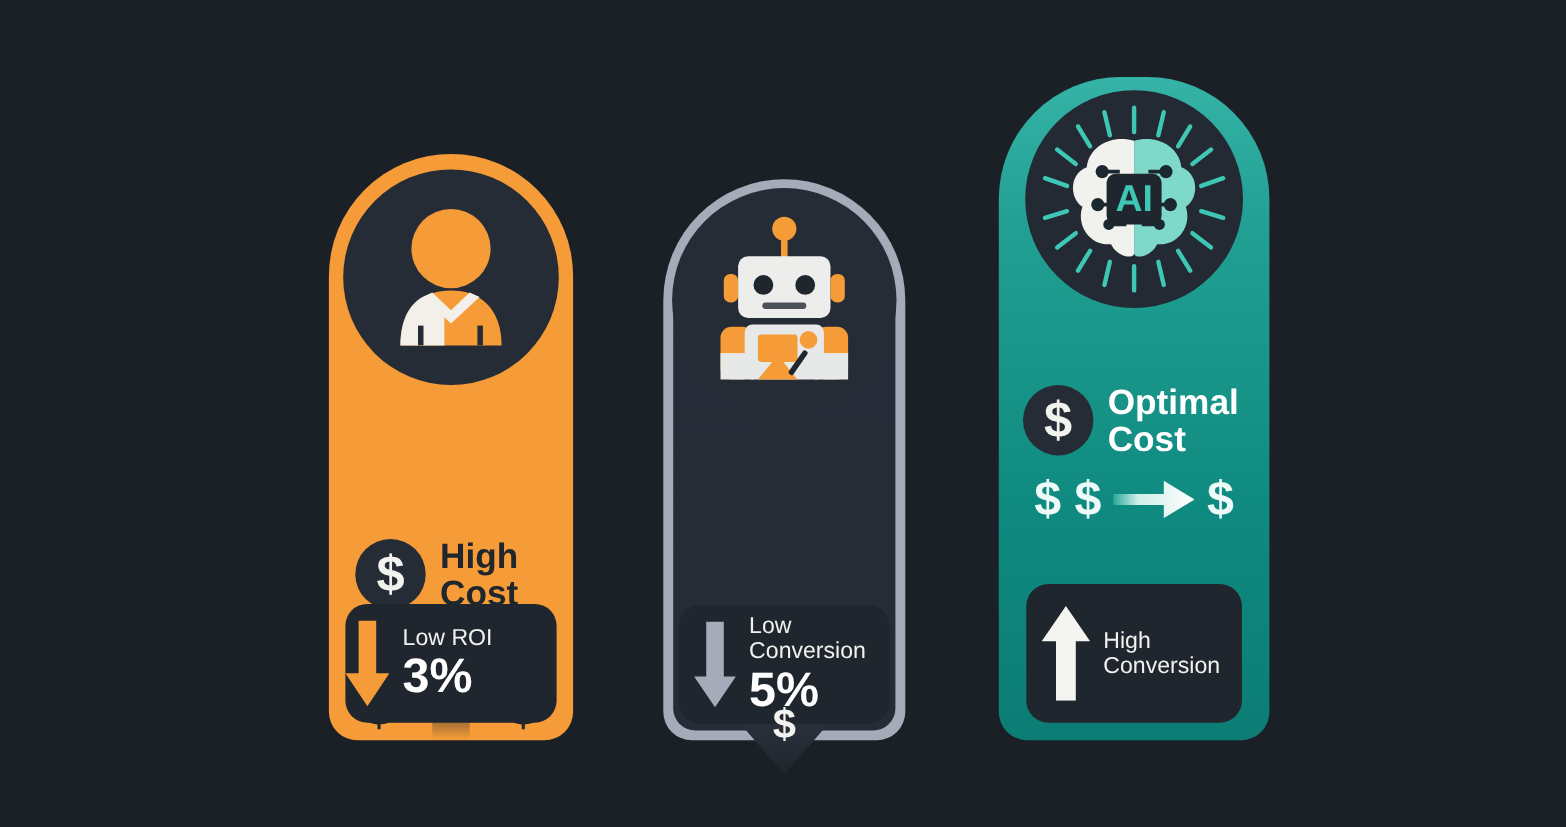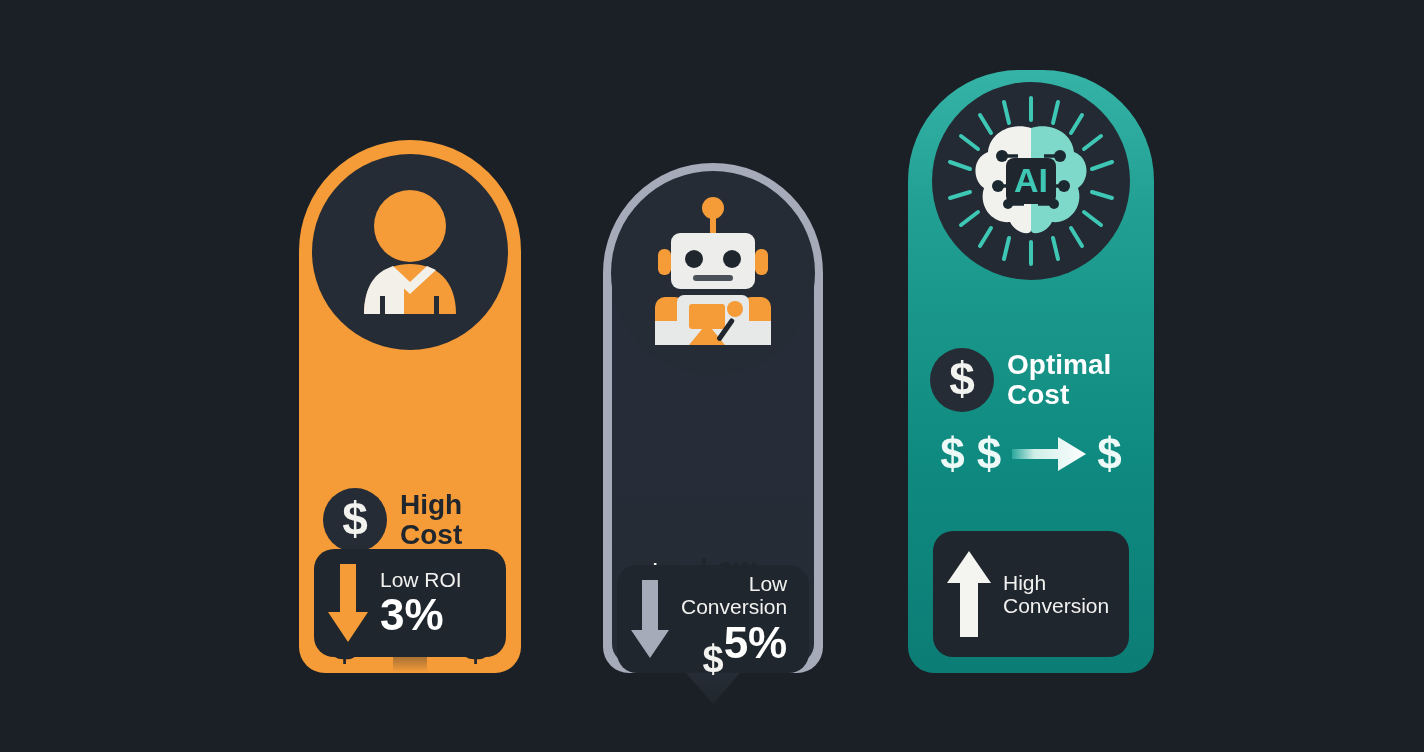--- a/index.html
+++ b/index.html
@@ -115,21 +115,21 @@
     flex: 0 0 auto;
   }
   .coin span {
     color: #f2f2ee;
     font-size: 46px;
     font-weight: bold;
     line-height: 1;
     margin-top: -2px;
   }
   .cost-label {
-    font-size: 28px;
+    font-size: 32px;
     font-weight: bold;
     line-height: 1.07;
     white-space: pre-line;
   }
   .cost-label.dark { color: #20262e; }
   .cost-label.light { color: #ffffff; }
 
   
   .flow {
     position: absolute;
@@ -223,22 +223,22 @@
   }
   .stat-badge .stat-value {
     color: #ffffff;
     font-size: 44px;
     font-weight: bold;
     line-height: 1.05;
     margin-top: 1px;
   }
 
   
-  .badge-human { width: 192px; height: 108px; bottom: 16px; padding: 0 14px; }
-  .badge-bot   { width: 192px; height: 108px; bottom: 0; padding: 0 14px; text-align: right; }
+  .badge-human { width: 192px; height: 108px; bottom: 16px; padding: 0 0; }
+  .badge-bot   { width: 192px; height: 108px; bottom: 15px; padding: 0 14px; }
   .badge-ai    { width: 196px; height: 126px; bottom: 16px; padding: 0 14px; }
 
   svg { display: block; }
 </style>
 </head>
 <body>
 
 <div id="stage">
 
   <div class="column col-human">

